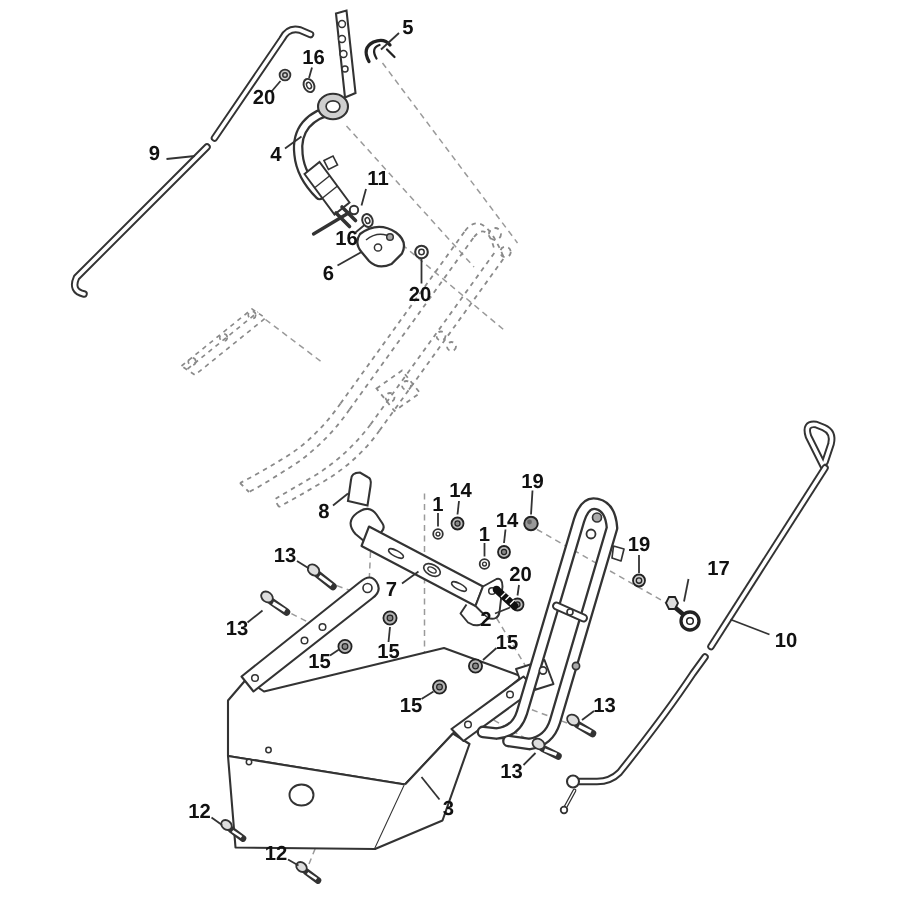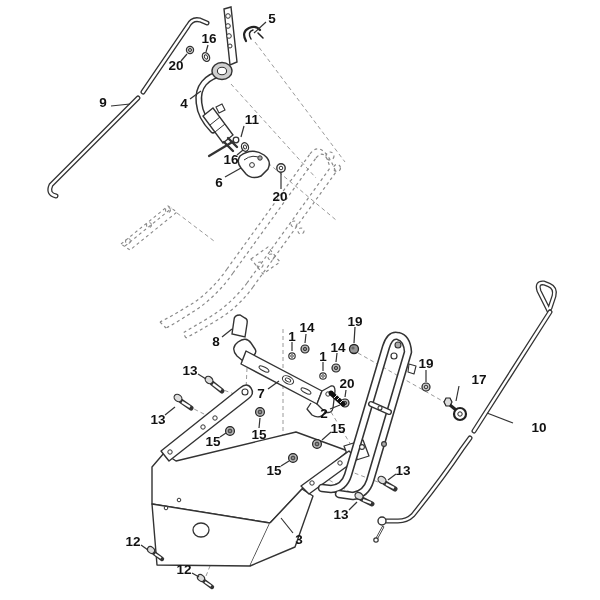--- a/index.html
+++ b/index.html
@@ -325,21 +325,21 @@
   <div class="plabel" style="left:216px;top:341px">8</div>
   <div class="plabel" style="left:292px;top:336px">1</div>
   <div class="plabel" style="left:307px;top:327px">14</div>
   <div class="plabel" style="left:323px;top:356px">1</div>
   <div class="plabel" style="left:338px;top:347px">14</div>
   <div class="plabel" style="left:355px;top:321px">19</div>
   <div class="plabel" style="left:426px;top:363px">19</div>
   <div class="plabel" style="left:347px;top:383px">20</div>
   <div class="plabel" style="left:324px;top:413px">2</div>
   <div class="plabel" style="left:479px;top:379px">17</div>
-  <div class="plabel" style="left:539px;top:427px">10</div>
+  <div class="plabel" style="left:524px;top:427px">10</div>
   <div class="plabel" style="left:261px;top:393px">7</div>
   <div class="plabel" style="left:190px;top:370px">13</div>
   <div class="plabel" style="left:158px;top:419px">13</div>
   <div class="plabel" style="left:213px;top:441px">15</div>
   <div class="plabel" style="left:259px;top:434px">15</div>
   <div class="plabel" style="left:274px;top:470px">15</div>
   <div class="plabel" style="left:338px;top:428px">15</div>
   <div class="plabel" style="left:403px;top:470px">13</div>
   <div class="plabel" style="left:341px;top:514px">13</div>
   <div class="plabel" style="left:133px;top:541px">12</div>

